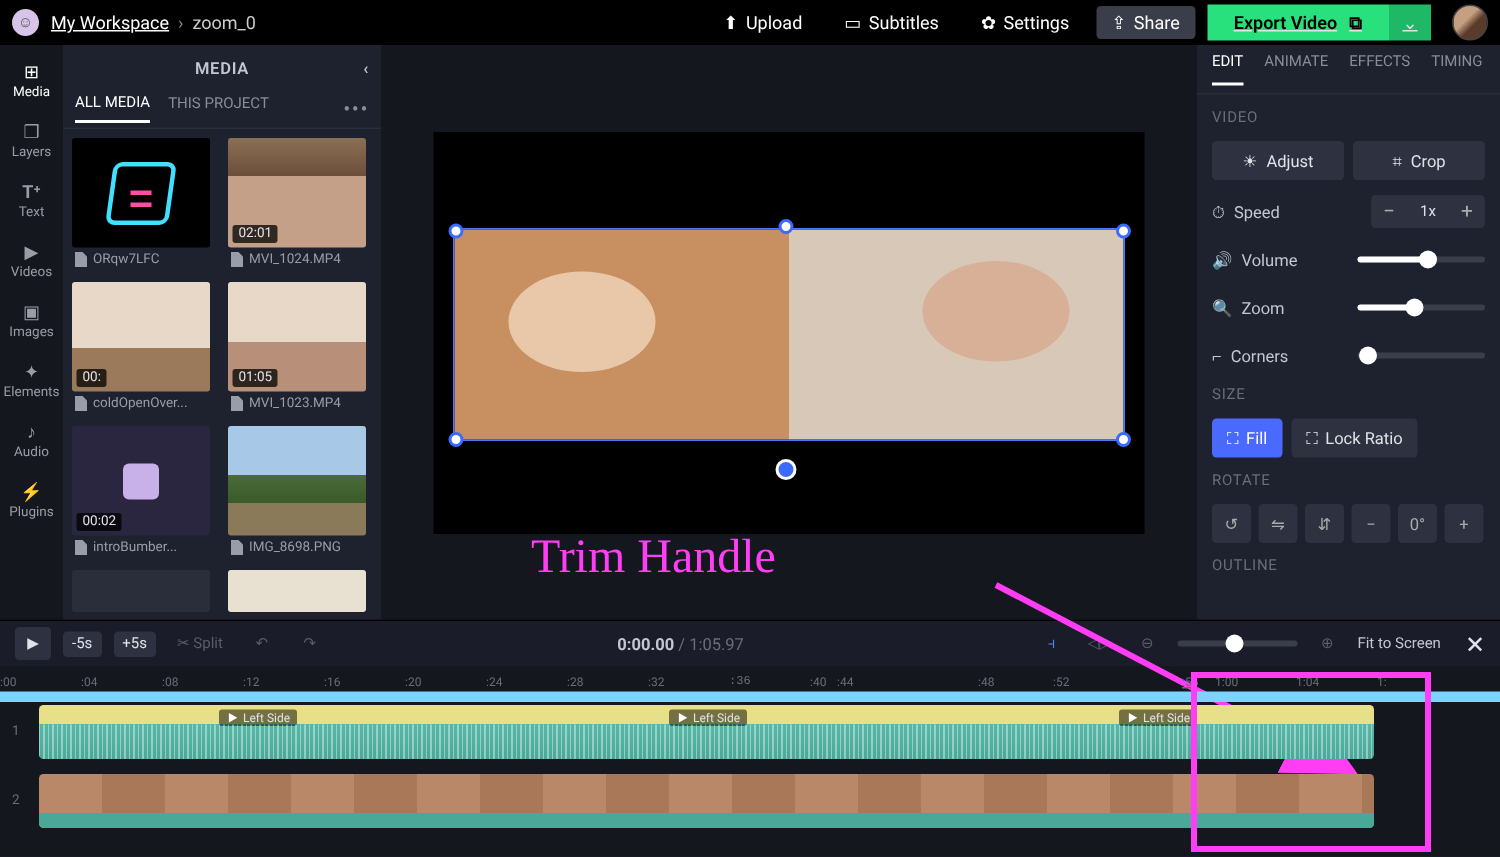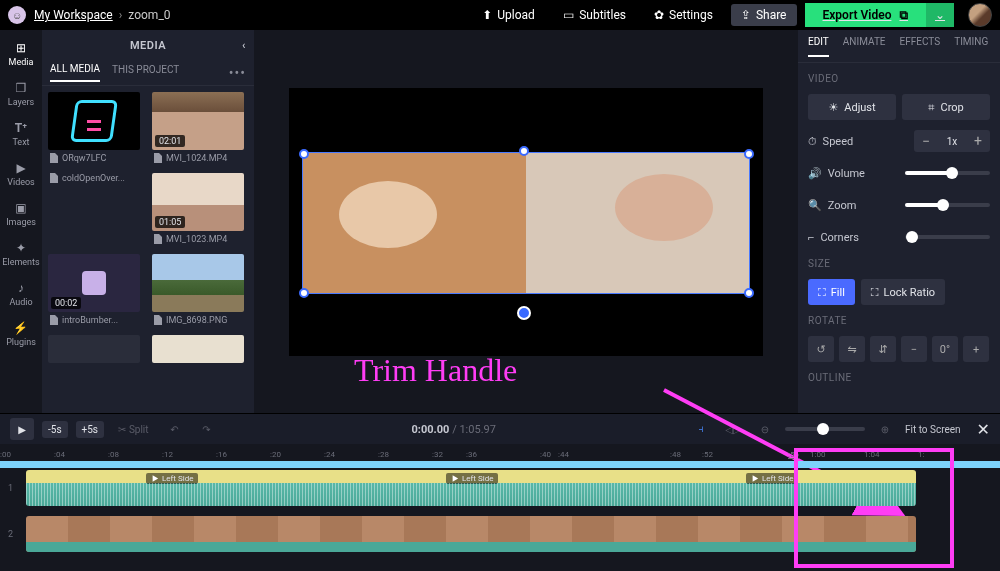--- a/index.html
+++ b/index.html
@@ -33,21 +33,21 @@
 
 .media-panel { width: 212px; background: #1e212e; display: flex; flex-direction: column; }
 .media-header { height: 30px; display: flex; align-items: center; justify-content: center; position: relative; font-size: 11px; font-weight: 600; letter-spacing: 0.5px; color: #c5c7d0;}
 .media-header .collapse { position: absolute; right: 8px; cursor: pointer; }
 .media-tabs { display: flex; align-items: center; height: 26px; padding: 0 8px; gap: 12px; font-size: 10px; color: #8a8c98; border-bottom: 1px solid #2a2d3a; }
 .media-tabs .mtab { cursor: pointer; padding-bottom: 6px; }
 .media-tabs .mtab.active { color: #fff; border-bottom: 2px solid #fff; }
 .media-tabs .more { margin-left: auto; font-size: 14px; letter-spacing: 1px; cursor: pointer; }
 .media-grid { flex: 1; padding: 6px; overflow: hidden; display: grid; grid-template-columns: 1fr 1fr; gap: 10px 8px; align-content: start; }
 .media-item { display: flex; flex-direction: column; gap: 3px; }
-.thumb { width: 92px; height: 58px; background: #000; border-radius: 2px; position: relative; overflow:hidden;}
+.thumb { width: 92px; height: 73px; background: #000; border-radius: 2px; position: relative; overflow:hidden;}
 .thumb .dur { position: absolute; bottom: 3px; left: 3px; background: rgba(0,0,0,0.75); padding: 1px 4px; font-size: 9px; border-radius: 2px; }
 .thumb.capcut { background: #000; display:flex;align-items:center;justify-content:center;}
 .thumb.capcut::before{content:"";width:36px;height:36px;border:3px solid #40e0ff;border-radius:6px;transform:skewX(-8deg);position:absolute;}
 .thumb.capcut::after{content:"";width:14px;height:3px;background:#ff4da6;position:absolute;box-shadow:0 8px 0 #ff4da6;}
 .thumb.person1{background:linear-gradient(#8b6f54 0%,#6a4e3a 35%,#c5a088 35%,#c5a088 100%);}
 .thumb.person2{background:linear-gradient(#e8d8c8 0%,#e8d8c8 60%,#9a7a5a 60%);}
 .thumb.person3{background:linear-gradient(#e8d8c8 0%,#e8d8c8 55%,#b8907a 55%);}
 .thumb.blob{background:#2a2640;display:flex;align-items:center;justify-content:center;}
 .thumb.blob::before{content:"";width:24px;height:24px;background:#c8b0e8;border-radius:4px;}
 .thumb.landscape{background:linear-gradient(180deg,#a8c8e8 0%,#a8c8e8 45%,#4a6a3a 45%,#3a5a2a 70%,#8a7a5a 70%);}
@@ -215,20 +215,23 @@
         <div class="thumb capcut"></div>
         <div class="media-name">ORqw7LFC</div>
       </div>
       <div class="media-item">
         <div class="thumb person1">
             <span class="dur">02:01</span>
           </div>
         <div class="media-name">MVI_1024.MP4</div>
       </div>
       <div class="media-item">
+        <div class="thumb person2">
+            <span class="dur">00:</span>
+          </div>
         <div class="media-name">coldOpenOver...</div>
       </div>
       <div class="media-item">
         <div class="thumb person3">
             <span class="dur">01:05</span>
           </div>
         <div class="media-name">MVI_1023.MP4</div>
       </div>
       <div class="media-item">
         <div class="thumb blob">
@@ -400,24 +403,24 @@
   <div class="ruler" id="ruler">
       <span class="tick" style="left: 0px;">:00</span>
       <span class="tick" style="left: 54px;">:04</span>
       <span class="tick" style="left: 108px;">:08</span>
       <span class="tick" style="left: 162px;">:12</span>
       <span class="tick" style="left: 216px;">:16</span>
       <span class="tick" style="left: 270px;">:20</span>
       <span class="tick" style="left: 324px;">:24</span>
       <span class="tick" style="left: 378px;">:28</span>
       <span class="tick" style="left: 432px;">:32</span>
-      <span class="tick" style="left: 466px;">:36</span>
+      <span class="tick" style="left: 486px; font-family: Liberation Mono, monospace;">:36</span>
       <span class="tick" style="left: 540px;">:40</span>
       <span class="tick" style="left: 558px;">:44</span>
-      <span class="tick" style="left: 670px;">:48</span>
+      <span class="tick" style="left: 652px;">:48</span>
       <span class="tick" style="left: 702px;">:52</span>
       <span class="tick" style="left: 788px; text-decoration: underline;">:56</span>
       <span class="tick" style="left: 810px;">1:00</span>
       <span class="tick" style="left: 864px;">1:04</span>
       <span class="tick" style="left: 918px;">1:</span>
     </div>
 
   <div class="tracks">
     <div class="track">
       <span class="track-num">1</span>

